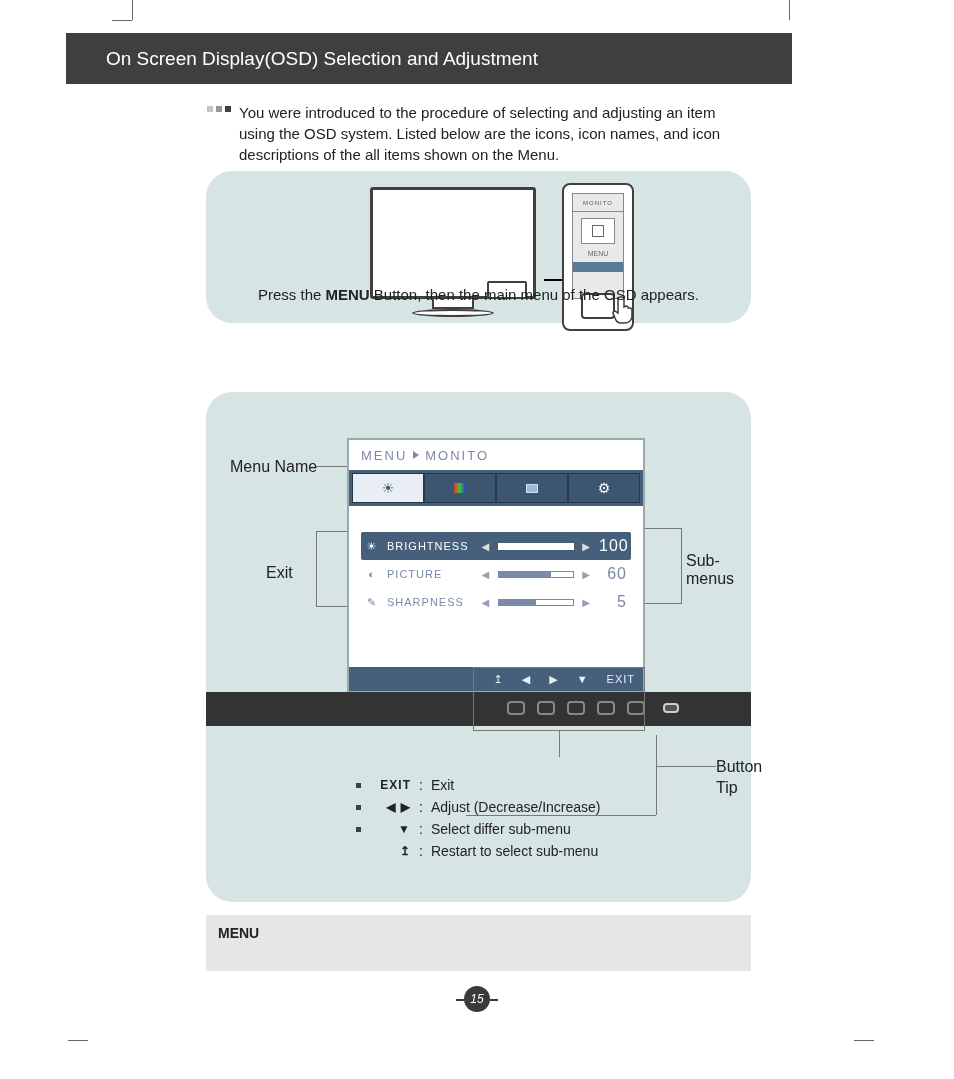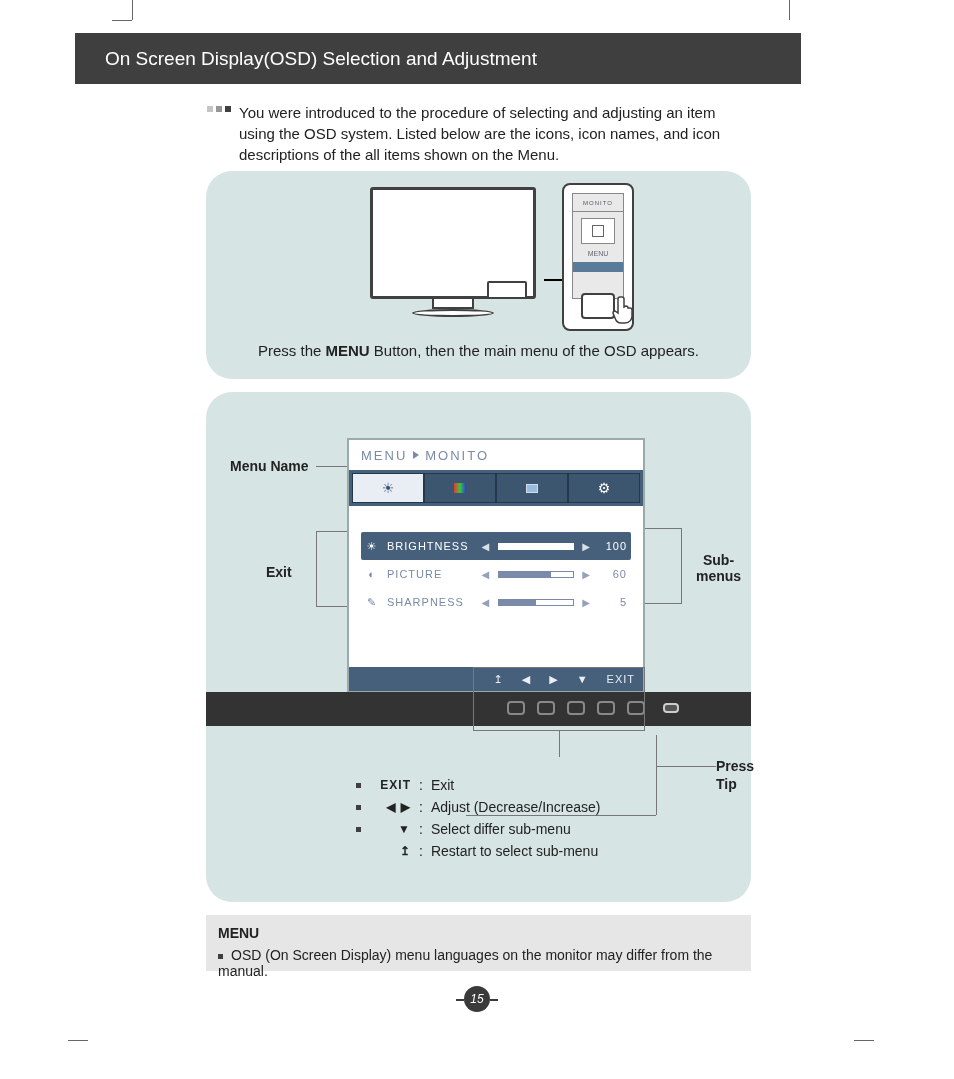--- a/index.html
+++ b/index.html
@@ -4,31 +4,31 @@
 <style>
   * { box-sizing: border-box; margin: 0; padding: 0; }
   body { font-family: Arial, Helvetica, sans-serif; font-size: 14px; background: #fff; width: 954px; position: relative; }
   .page { position: relative; width: 954px; height: 1079px; }
   .crop-tl { position: absolute; top: 0; left: 132px; width: 1px; height: 20px; background: #666; }
   .crop-tl2 { position: absolute; top: 20px; left: 112px; width: 20px; height: 1px; background: #666; }
   .crop-tr { position: absolute; top: 0; left: 789px; width: 1px; height: 20px; background: #666; }
   .crop-bl { position: absolute; bottom: 38px; left: 68px; width: 20px; height: 1px; background: #666; }
   .crop-br { position: absolute; bottom: 38px; left: 854px; width: 20px; height: 1px; background: #666; }
 
-  .header-bar { position: absolute; top: 33px; left: 66px; width: 726px; height: 51px; background: #3f3f3f; display: flex; align-items: center; padding-left: 30px; margin-left: 9px; }
+  .header-bar { position: absolute; top: 33px; left: 66px; width: 726px; height: 51px; background: #3f3f3f; display: flex; align-items: center; padding-left: 40px; }
   .header-bar h1 { color: #fff; font-size: 19px; font-weight: normal; font-family: Arial, sans-serif; }
 
   .intro { position: absolute; top: 102px; left: 207px; width: 530px; font-size: 15px; color: #222; line-height: 1.4; }
   .bullets { position: absolute; top: 106px; left: 207px; display: flex; gap: 3px; }
   .bullets span { width: 6px; height: 6px; background: #3f3f3f; }
   .bullets span:nth-child(1){ opacity:.3;} .bullets span:nth-child(2){opacity:.55;}
   .intro-text { margin-left: 32px; }
 
   .panel { position: absolute; left: 206px; width: 545px; background: #d7e4e4; border-radius: 26px; }
-  .panel1 { top: 171px; height: 208px; }
+  .panel1 { top: 171px; height: 152px; }
   .panel2 { top: 392px; height: 510px; }
 
   
   .monitor-wrap { position: absolute; top: 16px; left: 164px; width: 260px; height: 150px; }
   .monitor { position: absolute; left: 0; top: 0; width: 166px; height: 112px; border: 3px solid #404040; background: #fff; border-radius: 3px; }
   .monitor::after { content:''; position:absolute; bottom:-3px; right:6px; width:36px; height:14px; border:2px solid #404040; background:#fff; border-radius:2px;}
   .monitor-stand { position:absolute; top:112px; left:62px; width:42px; height:10px; background:#fff; border:2px solid #404040; border-top:none;}
   .monitor-base { position:absolute; top:122px; left:42px; width:82px; height:8px; background:#fff; border:2px solid #404040; border-radius:50%;}
   .arrow { position:absolute; top:92px; left:174px; width:26px; height:2px; background:#000;}
   .arrow::after{content:'';position:absolute;right:-6px;top:-4px;border-left:8px solid #000;border-top:5px solid transparent;border-bottom:5px solid transparent;}
@@ -54,37 +54,37 @@
   .osd-tab.active{ background:#e8eef4; color:#3d5670;}
   .osd-body { padding: 26px 12px 12px; }
   .osd-row { display:flex; align-items:center; height:28px; font-size:11px; letter-spacing:1px; gap:8px;}
   .osd-row.active{ background:#46607c; color:#fff; border-radius:2px; padding:0 4px;}
   .osd-row:not(.active){ color:#7a8aa8; padding:0 4px;}
   .osd-row .r-icon{width:14px;text-align:center;}
   .osd-row .r-label{flex:1;}
   .osd-row .r-arrows{font-size:10px;opacity:.8;}
   .osd-row .r-bar{width:76px;height:7px;border:1px solid currentColor;position:relative;}
   .osd-row .r-bar-fill{position:absolute;left:0;top:0;bottom:0;background:currentColor;}
-  .osd-row .r-val{width:28px;text-align:right;font-size:11px;}
+  .osd-row .r-val{width:28px;text-align:right;font-size:16px;}
   .osd-bottom{position:absolute;bottom:0;left:0;right:0;height:24px;background:#46607c;display:flex;align-items:center;justify-content:flex-end;padding-right:8px;gap:18px;color:#e8eef4;font-size:11px;}
   .osd-bottom span{letter-spacing:1px;}
 
   .bezel{position:absolute;top:300px;left:0;right:0;height:34px;background:#333;}
   .bezel .btns{position:absolute;right:72px;top:9px;display:flex;gap:12px;}
   .bezel .b{width:18px;height:14px;border:2px solid #888;border-radius:4px;}
   .bezel .b.last{width:16px;height:10px;border:2px solid #ccc;background:#555;margin-left:6px;margin-top:2px;}
   .tip-box{position:absolute;top:275px;left:267px;width:172px;height:64px;border:1px solid #777;}
   .tip-line-down{position:absolute;top:339px;left:353px;width:1px;height:26px;background:#777;}
 
-  .annot{position:absolute;font-size:14px;color:#222;font-weight:bold;}
+  .annot{position:absolute;font-size:16px;color:#222;font-weight:normal;}
   .annot.menu-name{top:66px;left:24px;}
   .annot.menu-name .line{position:absolute;top:8px;left:86px;width:38px;height:1px;background:#777;}
   .annot.icons{top:172px;left:60px;}
   .annot.icons .bracket{position:absolute;top:-33px;left:50px;width:46px;height:76px;border:1px solid #777;border-right:none;}
-  .annot.submenus{top:160px;left:480px;text-align:center;}
+  .annot.submenus{top:160px;left:480px;}
   .annot.submenus .bracket{position:absolute;top:-24px;left:-44px;width:40px;height:76px;border:1px solid #777;border-left:none;}
   .annot.btntip{top:365px;left:510px;line-height:1.3;}
   .annot.btntip .line{position:absolute;top:9px;left:-60px;width:60px;height:1px;background:#777;}
   .annot.btntip .line2{position:absolute;top:-22px;left:-60px;width:1px;height:80px;background:#777;}
   .annot.btntip .line3{position:absolute;top:58px;left:-250px;width:190px;height:1px;background:#777;}
 
   .key-legend{position:absolute;top:382px;left:150px;font-size:14px;color:#222;}
   .key-legend .row{display:flex;align-items:center;height:22px;gap:6px;}
   .key-legend .sq{width:5px;height:5px;background:#3f3f3f;}
   .key-legend .sym{width:44px;text-align:right;font-weight:bold;font-size:12px;letter-spacing:1px;}
@@ -147,21 +147,21 @@
     </div>
     <div class="press-text">
       <span>Press the </span><b>MENU</b><span> Button, then the main menu of the OSD appears.</span>
     </div>
   </div>
 
   <div class="panel panel2">
     <div class="annot menu-name"><span>Menu Name</span><span class="line"></span></div>
     <div class="annot icons"><span>Exit</span><span class="bracket"></span></div>
     <div class="annot submenus"><span>Sub-menus</span><span class="bracket"></span></div>
-    <div class="annot btntip"><span>Press Tip</span><span class="line"></span><span class="line2"></span><span class="line3"></span></div>
+    <div class="annot btntip"><span>Button Tip</span><span class="line"></span><span class="line2"></span><span class="line3"></span></div>
 
     <div class="osd-frame">
       <div class="osd-title">
         <span>MENU</span>
         <span class="tri tri-r" style="margin:0 6px;color:#7a8aa8"></span>
         <span>MONITO</span>
       </div>
       <div class="osd-tabs">
         <div class="osd-tab active">
             <span>☀</span>
@@ -253,17 +253,16 @@
           <span style="width:5px"></span>
     <span class="sym">↥</span>
     <span class="colon">:</span>
     <span>Restart to select sub-menu</span>
         </div>
       </div>
   </div>
 
   <div class="note-box">
     <b>MENU</b>
-    <div class="note-body" style="margin-top:6px;"><span class="sq"></span><span>OSD (On Screen Display) menu languages on the monitor may differ from the manual.</span></div>
   </div>
 
   <div class="page-num">15</div>
 </div>
 
 </body></html>

